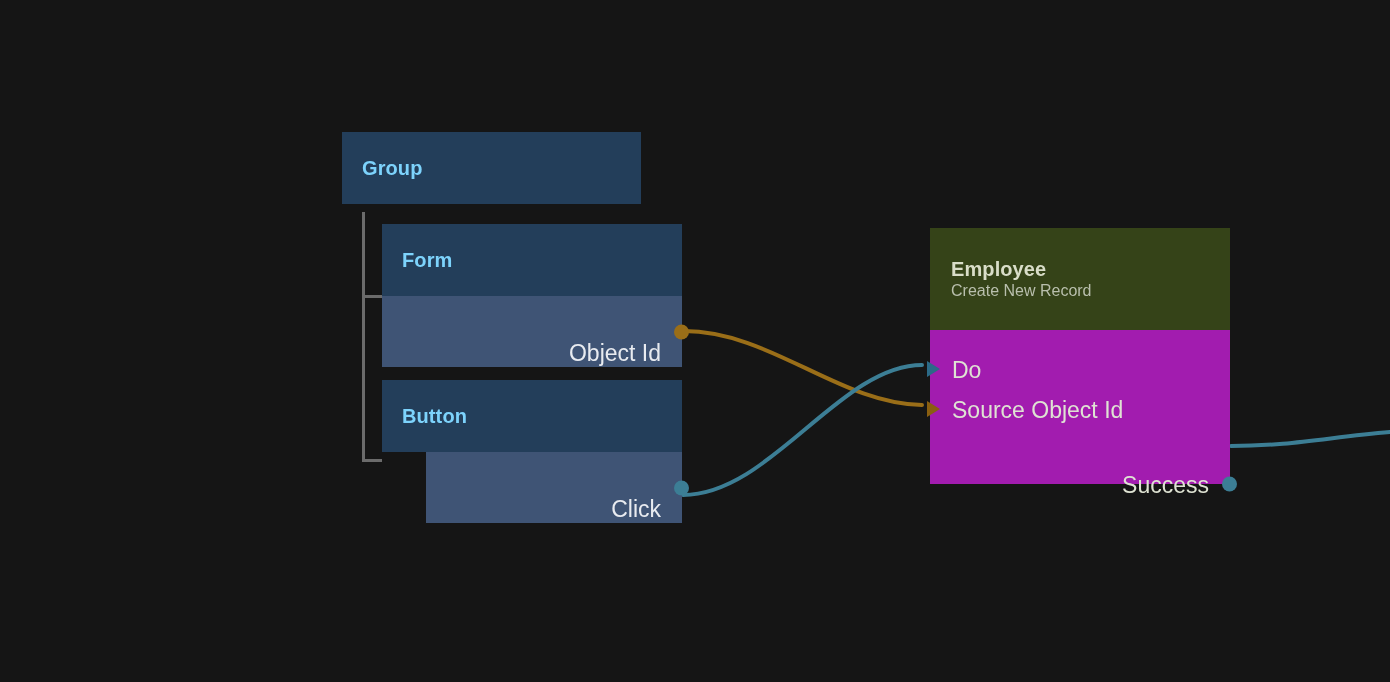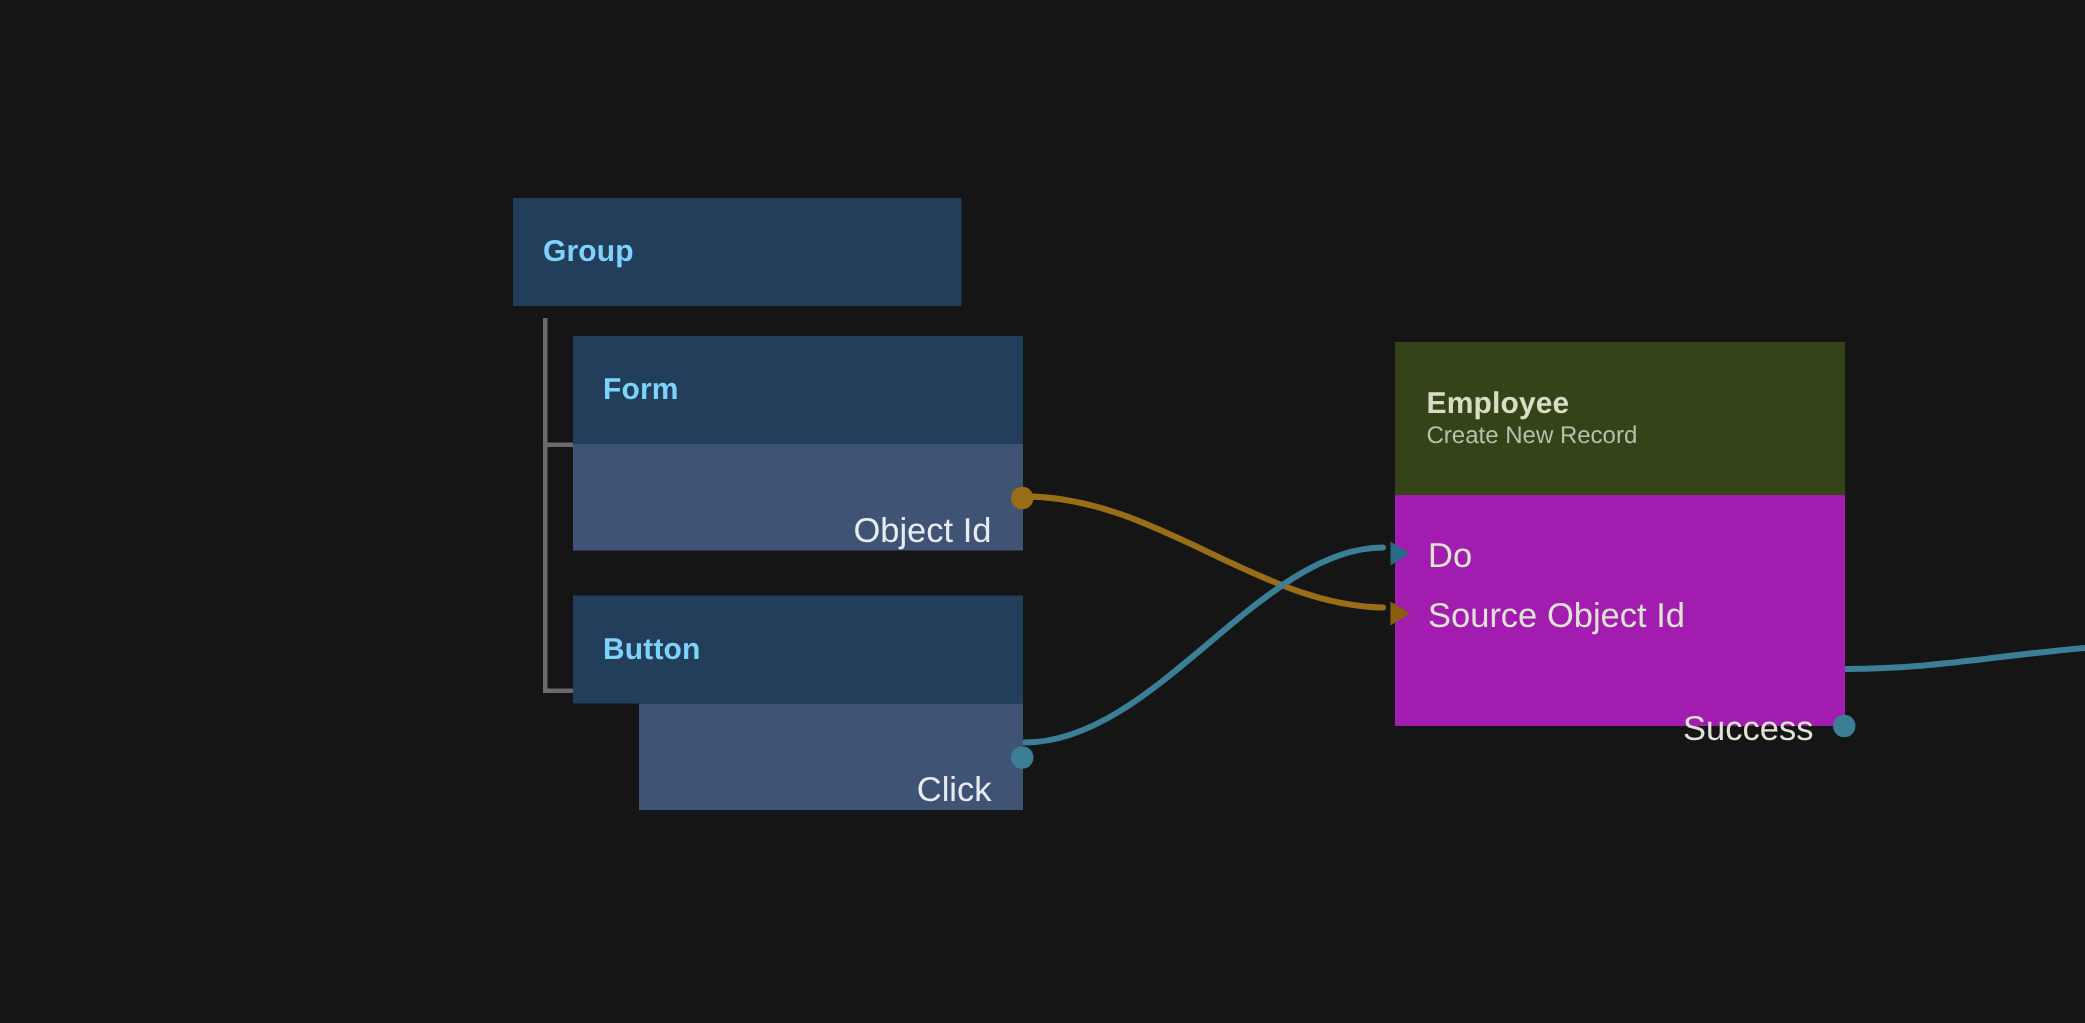--- a/index.html
+++ b/index.html
@@ -150,21 +150,21 @@
       <div class="title">Form</div>
     </div>
     <div class="node-body" style="height:71px;">
       <div class="port-row out" style="top:0; height:71px; width:100%;">
         <span>Object Id</span>
         <span class="dot orange out"></span>
       </div>
     </div>
   </div>
 
-  <div class="node blue" style="left:382px; top:397px; width:300px; height:161px;border-radius:18px;">
+  <div class="node blue" style="left:382px; top:380px; width:300px; height:161px;border-radius:18px;">
     <div class="node-header" style="height:72px; padding:0 0 0 20px;">
       <div class="title">Button</div>
     </div>
     <div class="node-body" style="height:71px;margin-left:44px;">
       <div class="port-row out" style="top:0; height:71px; width:100%;">
         <span>Click</span>
         <span class="dot teal out"></span>
       </div>
     </div>
   </div>

